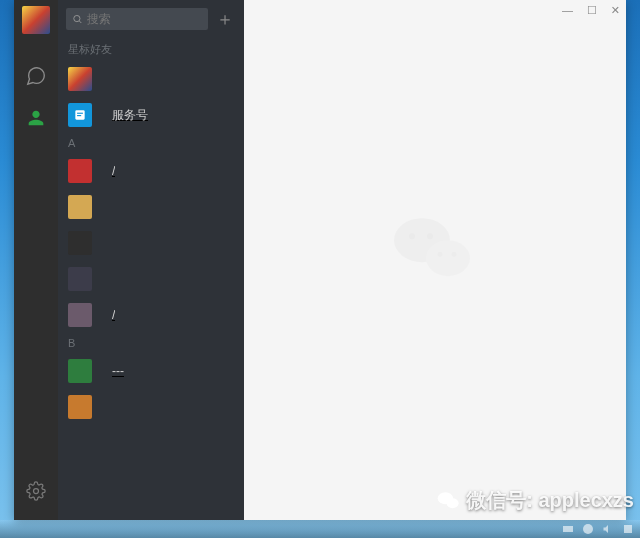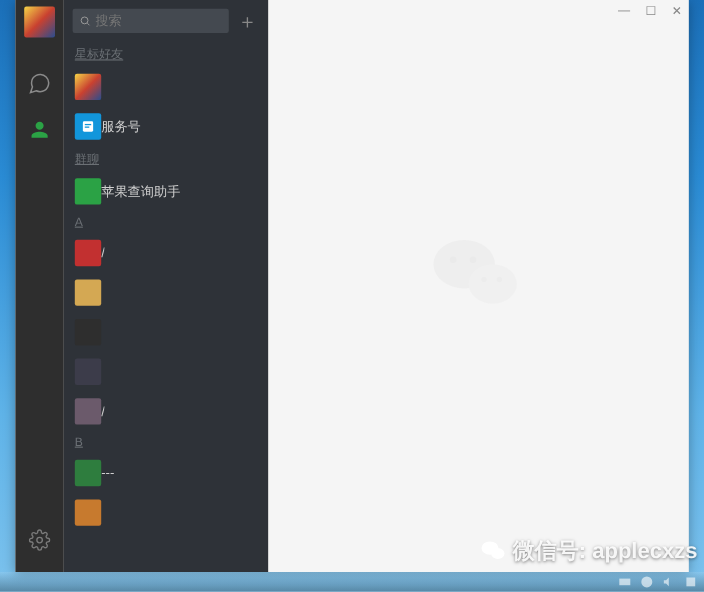--- a/index.html
+++ b/index.html
@@ -100,28 +100,28 @@
       flex: 1;
       overflow-y: auto;
       overflow-x: hidden;
     }
     .list::-webkit-scrollbar { width: 6px; }
     .list::-webkit-scrollbar-thumb { background: #555; }
     .section-header {
       padding: 4px 10px;
       color: #6b7075;
       font-size: 11px;
+    }
+    .contact-item {
+      display: flex;
+      align-items: center;
+      padding: 6px 10px;
+      gap: 20px;
+      cursor: pointer;
       text-decoration: underline;
-    }
-    .contact-item {
-      display: flex;
-      align-items: center;
-      padding: 6px 10px;
-      gap: 0;
-      cursor: pointer;
     }
     .contact-avatar {
       width: 24px;
       height: 24px;
       border-radius: 2px;
       flex-shrink: 0;
     }
     .contact-name {
       color: #d0d0d0;
       font-size: 12px;
@@ -233,25 +233,20 @@
         <div class="contact-avatar" style="background:#1296db;display:flex;align-items:center;justify-content:center">
           <svg width="14" height="14" viewBox="0 0 24 24" fill="#fff">
               <rect x="4" y="4" width="16" height="16" rx="2"></rect>
               <rect x="7" y="8" width="10" height="2" fill="#1296db"></rect>
               <rect x="7" y="12" width="7" height="2" fill="#1296db"></rect>
             </svg>
         </div>
         <div class="contact-name">服务号</div>
       </div>
 
-      <div class="section-header">群聊</div>
-      <div class="contact-item">
-        <div class="contact-avatar" style="background:#2ba245"></div>
-        <div class="contact-name">苹果查询助手</div>
-      </div>
 
       <div class="section-header">A</div>
       <div id="groupA">
           <div class="contact-item">
             <div class="contact-avatar" style="background: rgb(194, 48, 48);"></div>
             <div class="contact-name">/</div>
           </div>
           <div class="contact-item">
             <div class="contact-avatar" style="background: rgb(212, 168, 83);"></div>
             <div class="contact-name"></div>

